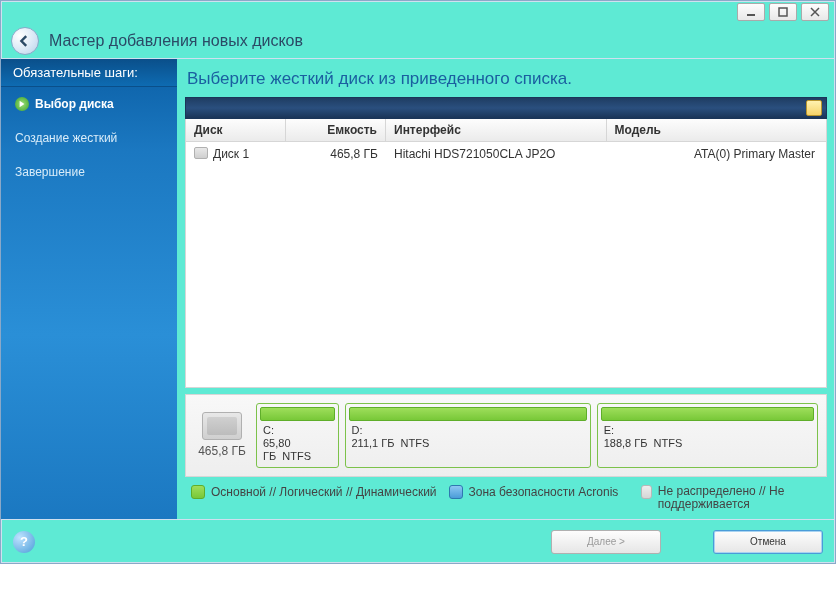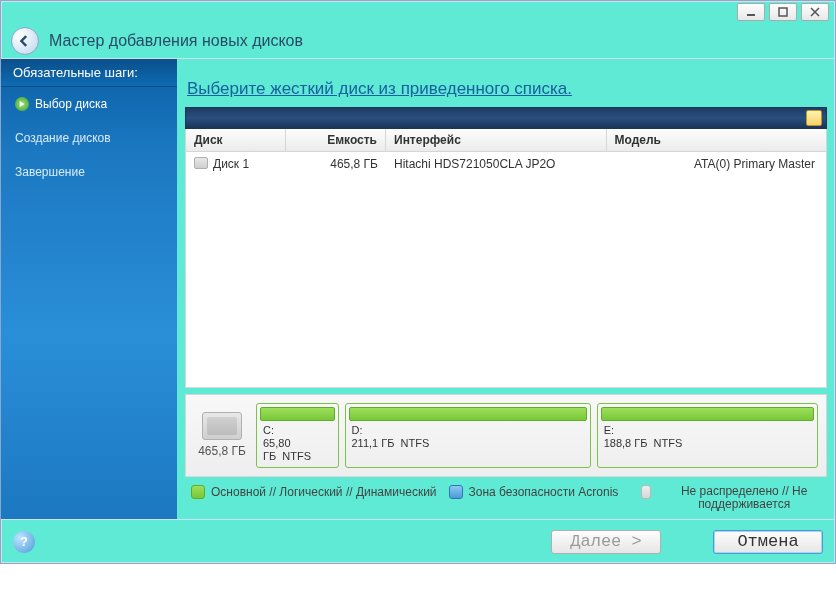--- a/index.html
+++ b/index.html
@@ -8,24 +8,24 @@
   .titlebar { height: 22px; display: flex; justify-content: flex-end; align-items: center; padding: 0 6px; gap: 4px; }
   .tb-btn { width: 28px; height: 18px; border: 1px solid #aaa; border-radius: 2px; background: linear-gradient(#fdfdfd,#e8e8e8); display: flex; align-items: center; justify-content: center; }
   .tb-btn svg { width: 10px; height: 10px; }
   .header { height: 36px; display: flex; align-items: center; padding: 0 10px; gap: 10px; border-bottom: 1px solid #cfe0ef; }
   .back-btn { width: 28px; height: 28px; border-radius: 50%; border: 1px solid #8aa8c8; background: radial-gradient(circle at 30% 30%, #fff, #d6e6f5 60%, #b8d0e6); display: flex; align-items: center; justify-content: center; }
   .header h1 { font-size: 16px; font-weight: normal; color: #2b4a66; }
   .body { flex: 1; display: flex; min-height: 0; }
   .sidebar { width: 176px; background: linear-gradient(#0b5fa5,#1b78c1 20%,#2a8fd7 60%,#1b78c1); color: #fff; padding-bottom: 20px; }
   .side-head { background: linear-gradient(#0a4f8a,#0e6bb2); padding: 6px 12px; font-size: 13px; border-bottom: 1px solid #0a4f8a; }
   .side-item { padding: 10px 14px; font-size: 12px; color: #d8ecf9; display: flex; align-items: center; gap: 6px; }
-  .side-item.active { color: #fff; font-weight: normal; }
+  .side-item.active { color: #fff; font-weight: bold; }
   .bullet { width: 14px; height: 14px; border-radius: 50%; background: radial-gradient(#9de07a,#3aa12a); display:flex; align-items:center; justify-content:center; }
   .main { flex: 1; display: flex; flex-direction: column; padding: 8px; min-height: 0; }
-  .page-title { color: #1a5fa0; font-size: 17px; margin: 12px 0 8px 2px; text-decoration: underline; }
+  .page-title { color: #1a5fa0; font-size: 17px; margin: 2px 0 8px 2px; }
   .bluebar { height: 22px; background: linear-gradient(#1f3d63,#2a4f7e 50%,#1a3558); border: 1px solid #1a3558; display:flex; justify-content:flex-end; align-items:center; padding:0 4px; }
   .bluebar .mini { width:16px; height:16px; background:linear-gradient(#fff2b0,#f5d36a); border:1px solid #b8952e; border-radius:2px; }
   .disk-table { border: 1px solid #d6d6d6; border-top: none; flex: 1; display: flex; flex-direction: column; min-height: 0; }
   .thead { display: flex; background: linear-gradient(#fdfdfd,#ebebeb); border-bottom: 1px solid #d6d6d6; font-weight: bold; }
   .th { padding: 4px 8px; font-size: 12px; border-right: 1px solid #d6d6d6; color: #333; }
   .th:last-child { border-right: none; flex:1; }
   .col-disk { width: 100px; }
   .col-cap { width: 100px; text-align: right; }
   .col-model { width: 300px; }
   .col-if { flex: 1; }
@@ -40,25 +40,25 @@
   .part-head .size { margin-top:4px; font-size:12px; color:#555; }
   .part-box { border:1px solid #7cc24a; border-radius:3px; padding:3px; display:flex; flex-direction:column; }
   .bar { height:14px; background:linear-gradient(#9ede5b,#78c838); border:1px solid #5fae2a; border-radius:2px; }
   .plabel { font-size:11px; padding:3px 3px 0; line-height:1.2; }
   .legend { display:flex; gap:12px; padding:8px 6px 0; align-items:flex-start; font-size:12px; color:#444; }
   .legend .lgroup { display:flex; align-items:center; gap:6px;text-align:right; }
   .sw { width:14px; height:14px; border-radius:3px; }
   .sw.green { background:linear-gradient(#9ede5b,#78c838); border:1px solid #5fae2a; }
   .sw.blue { background:linear-gradient(#8cc7f3,#4a9cd8); border:1px solid #2f78b0; }
   .sw.grey { width:14px; height:14px; background:linear-gradient(#eee,#d6d6d6); border:1px solid #b8b8b8; }
-  .legend .lright { margin-left:auto; display:flex; align-items:flex-start; gap:16px; max-width:180px; text-align:center; line-height:1.1; }
+  .legend .lright { margin-left:auto; display:flex; align-items:flex-start; gap:6px; max-width:180px; text-align:left; line-height:1.1; }
   .footer { height: 44px; border-top: 1px solid #cfe0ef; display:flex; align-items:center; padding:0 12px; gap:8px; }
   .help { width:22px; height:22px; border-radius:50%; background:radial-gradient(circle at 30% 30%, #bfe3ff,#4a9cd8); color:#fff; display:flex; align-items:center; justify-content:center; font-weight:bold; font-size:13px; }
   .footer .spacer { flex:1; }
-  .btn { min-width:110px; height:24px; border:1px solid #b0b0b0; border-radius:3px; background:linear-gradient(#fdfdfd,#e6e6e6); font-size:17px; display:flex; align-items:center; justify-content:center; color:#333;font-family:Liberation Mono, monospace; }
+  .btn { min-width:110px; height:24px; border:1px solid #b0b0b0; border-radius:3px; background:linear-gradient(#fdfdfd,#e6e6e6); font-size:10px; display:flex; align-items:center; justify-content:center; color:#333; }
   .btn.disabled { color:#9a9a9a; }
   .btn.default { border:1px solid #4a9cd8; box-shadow:0 0 0 1px #a8d3f1 inset;margin-left:44px; }
 </style>
 </head>
 <body>
 
 <div class="window">
   <div class="titlebar">
     <div class="tb-btn">
         <svg viewBox="0 0 10 10">
@@ -91,21 +91,21 @@
       <div class="side-head">Обязательные шаги:</div>
       <div class="side-item active">
         <span class="bullet">
           <svg width="8" height="8" viewBox="0 0 10 10">
               <path d="M2 1 L8 5 L2 9 Z" fill="#fff"></path>
             </svg>
         </span>
         <span>Выбор диска</span>
       </div>
       <div class="side-item">
-        <span>Создание дисков</span>
+        <span>Создание жесткий</span>
       </div>
       <div class="side-item">
         <span>Завершение</span>
       </div>
     </div>
 
     <div class="main">
       <div class="page-title">Выберите жесткий диск из приведенного списка.</div>
       <div class="bluebar">
         <div class="mini"></div>

